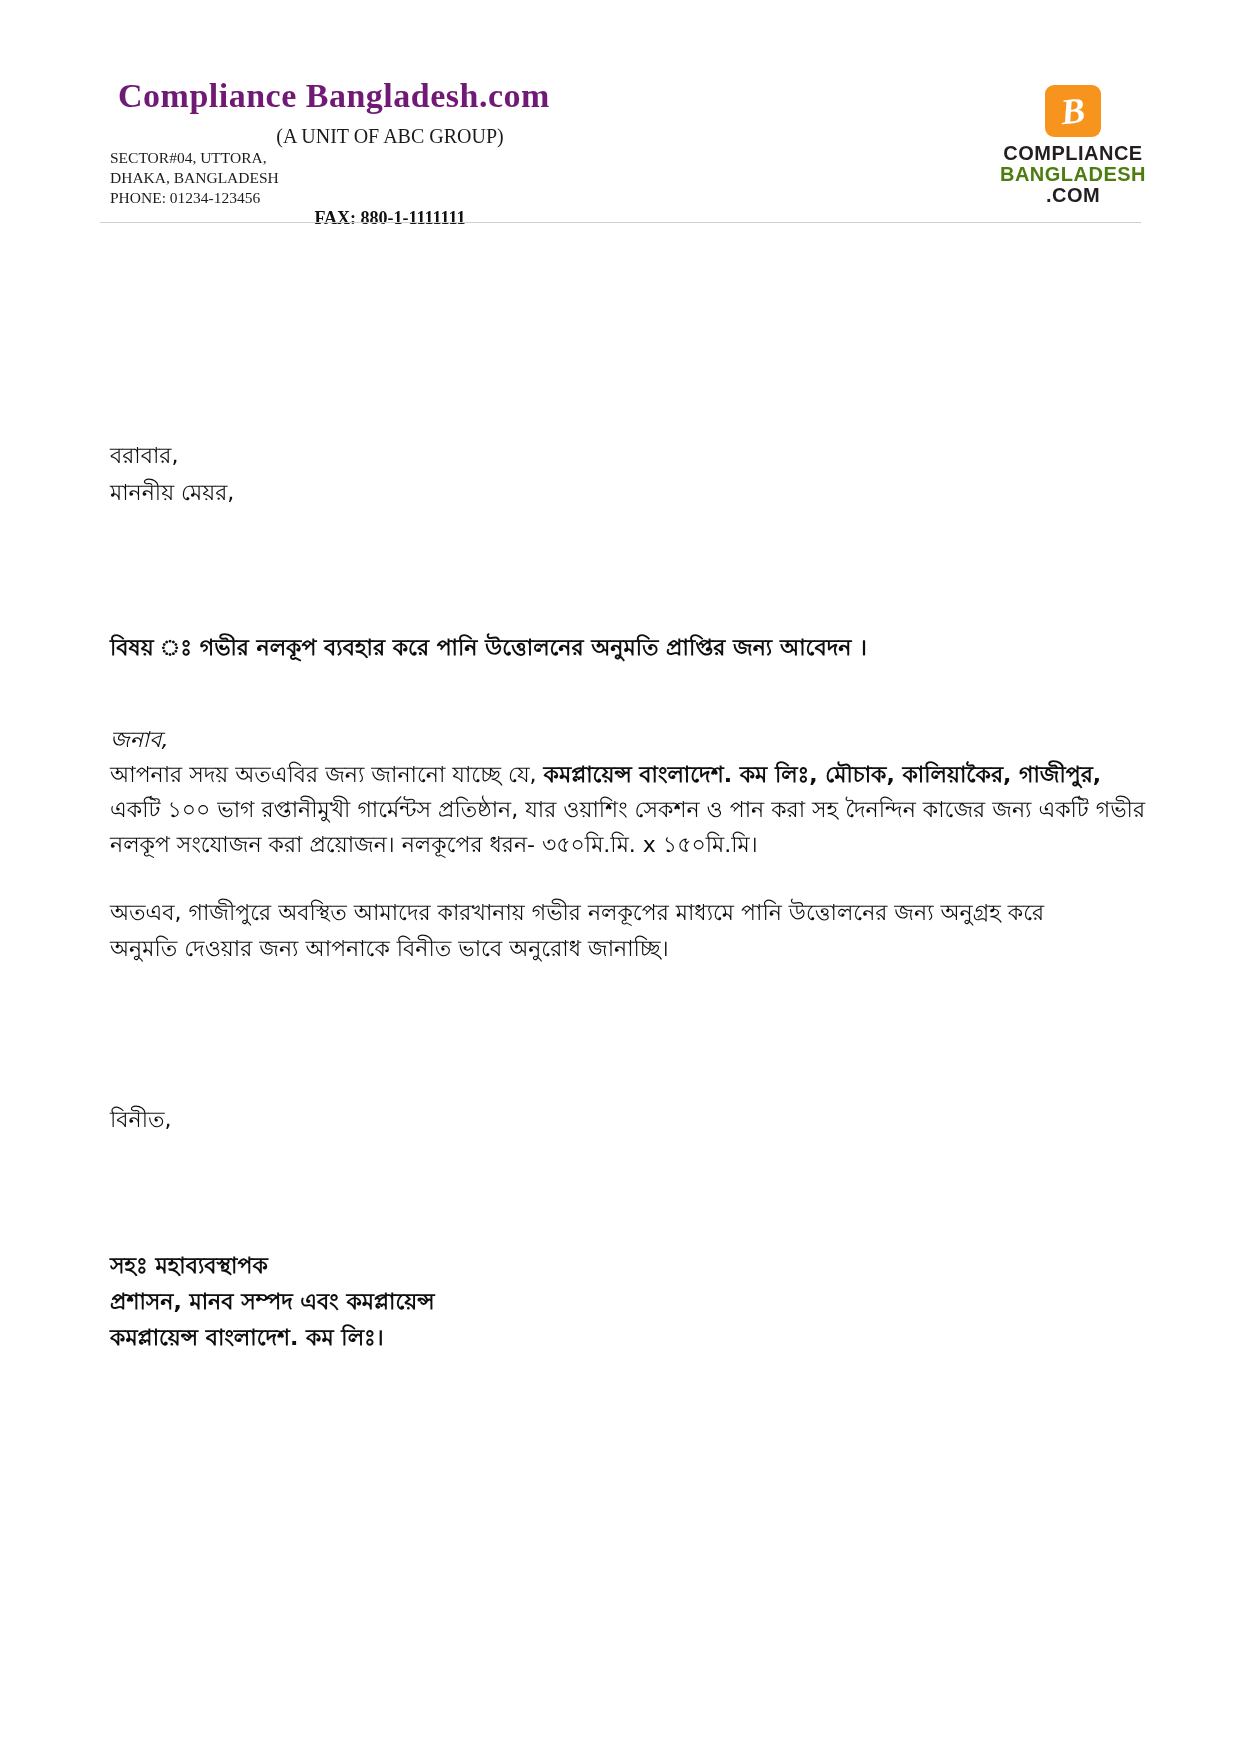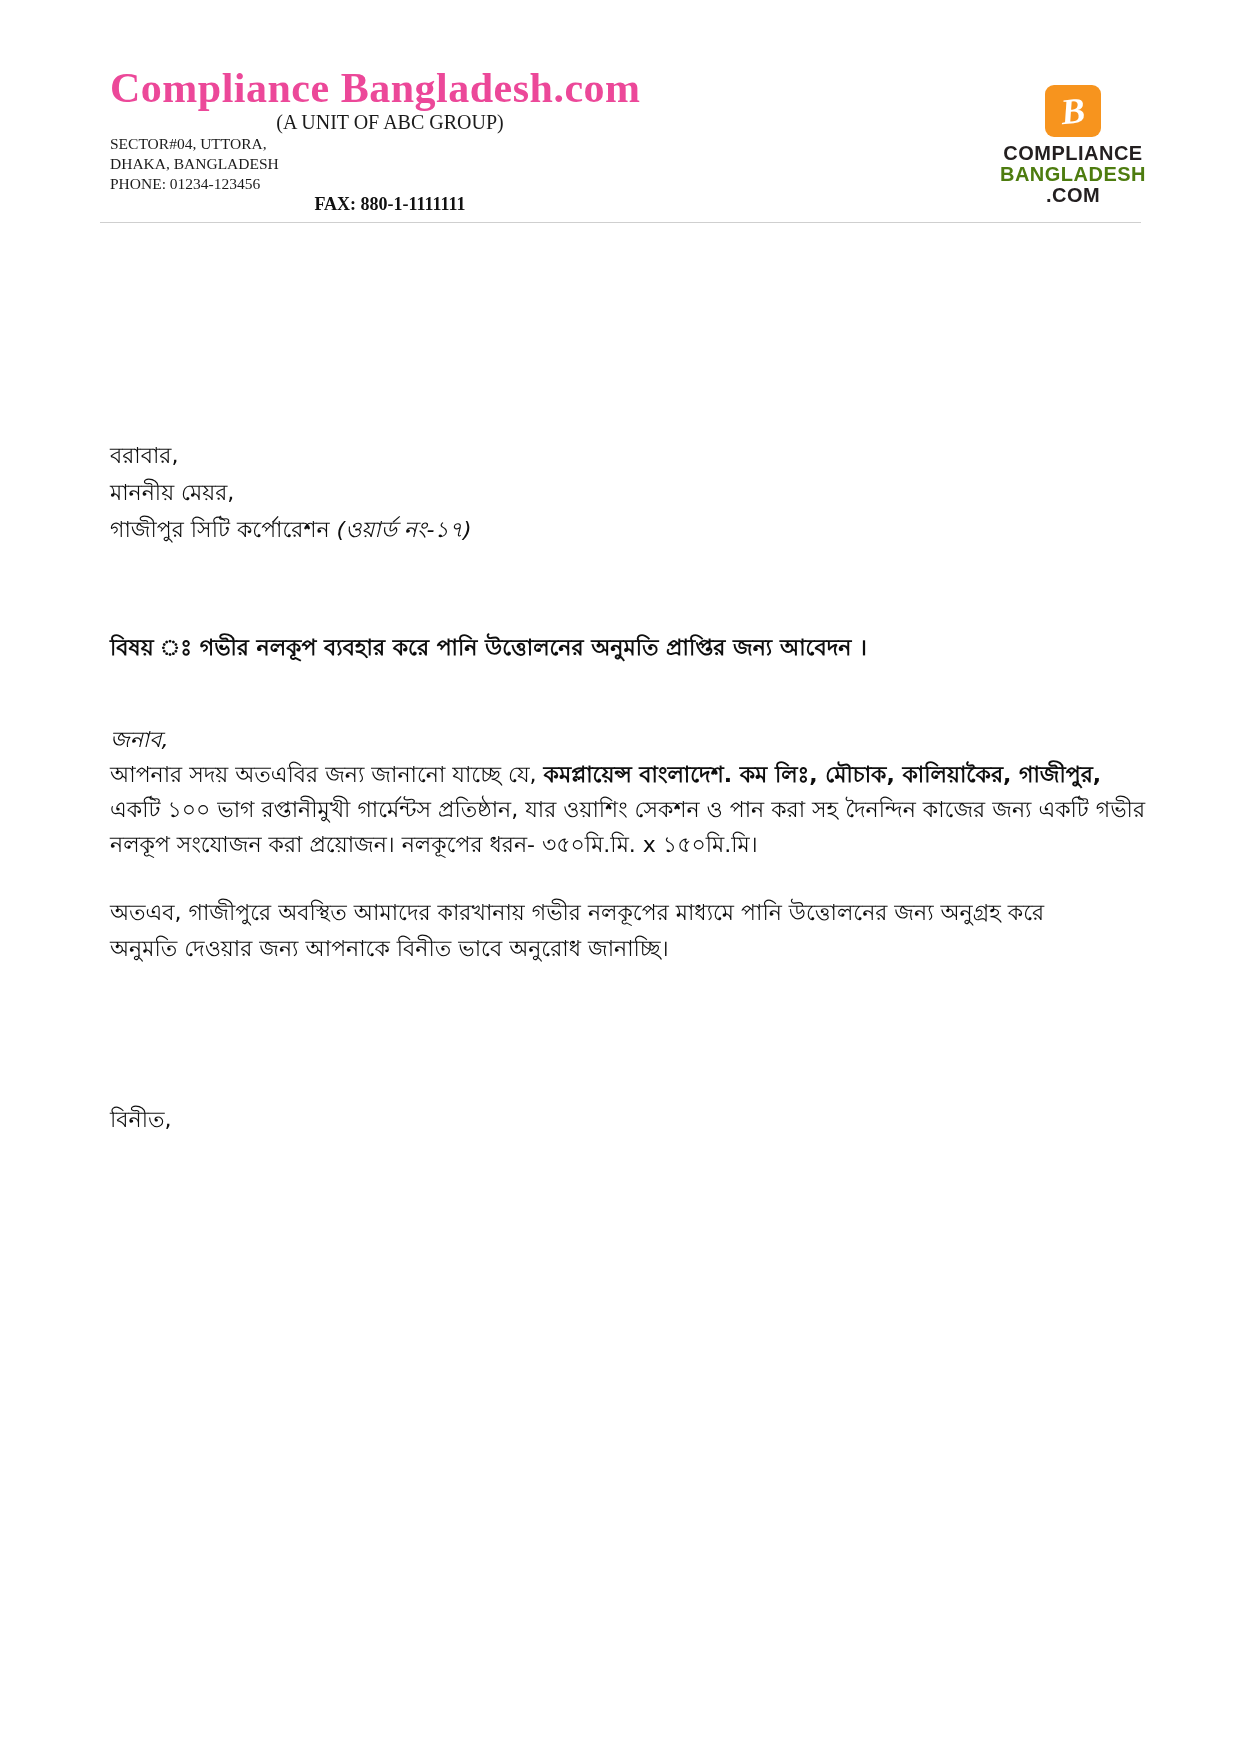--- a/index.html
+++ b/index.html
@@ -20,24 +20,24 @@
   
   .header-left {
     position: absolute;
     left: 110px;
     top: 68px;
     width: 560px;
   }
   .company-name {
     font-family: "Liberation Serif", serif;
     font-weight: bold;
-    font-size: 42px;
+    font-size: 34px;
     line-height: 40px;
-    color: #ec4899;
-    margin: 0;
+    color: #701a75;
+    margin: 8px;
     letter-spacing: 0.5px;
   }
   .unit-line {
     font-size: 20px;
     line-height: 24px;
     margin-top: 2px;
     color: #1b1b1b;
     text-align: center;
   }
   .addr-line {
@@ -188,28 +188,32 @@
     <div class="logo-text" style="color: #4d7c0f;">BANGLADESH</div>
     <div class="logo-text" style="color: rgb(35, 31, 32);">.COM</div>
   </div>
 
   <div class="divider"></div>
 
 
   <div class="recipient bn">
     <div>বরাবার,</div>
     <div>মাননীয় মেয়র,</div>
-    <div><span>গাজীপুর সিটি কর্পোরেশন </span><span class="italic">(ওয়ার্ড নং-১৭)</span></div>
   </div>
 
   <div class="subject-line bn">বিষয় ঃ গভীর নলকূপ ব্যবহার করে পানি উত্তোলনের অনুমতি প্রাপ্তির জন্য আবেদন ।</div>
 
   <div class="para1 bn">
     <span class="salutation">জনাব,</span>
     <span>আপনার সদয় অতএবির জন্য জানানো যাচ্ছে যে, </span><span class="bold-seg">কমপ্লায়েন্স বাংলাদেশ. কম লিঃ, মৌচাক, কালিয়াকৈর, গাজীপুর,</span><span> একটি ১০০ ভাগ রপ্তানীমুখী গার্মেন্টস প্রতিষ্ঠান, যার ওয়াশিং সেকশন ও পান করা সহ দৈনন্দিন কাজের জন্য একটি গভীর নলকূপ সংযোজন করা প্রয়োজন। নলকূপের ধরন- ৩৫০মি.মি. x ১৫০মি.মি।</span>
   </div>
 
   <div class="para2 bn">অতএব, গাজীপুরে অবস্থিত আমাদের কারখানায় গভীর নলকূপের মাধ্যমে পানি উত্তোলনের জন্য অনুগ্রহ করে অনুমতি দেওয়ার জন্য আপনাকে বিনীত ভাবে অনুরোধ জানাচ্ছি।</div>
 
   <div class="closing bn">বিনীত,</div>
 
+  <div class="signature bn">
+    <div>সহঃ মহাব্যবস্থাপক</div>
+    <div>প্রশাসন, মানব সম্পদ এবং কমপ্লায়েন্স</div>
+    <div>কমপ্লায়েন্স বাংলাদেশ. কম লিঃ।</div>
+  </div>
 
 </div>
 
 </body></html>

